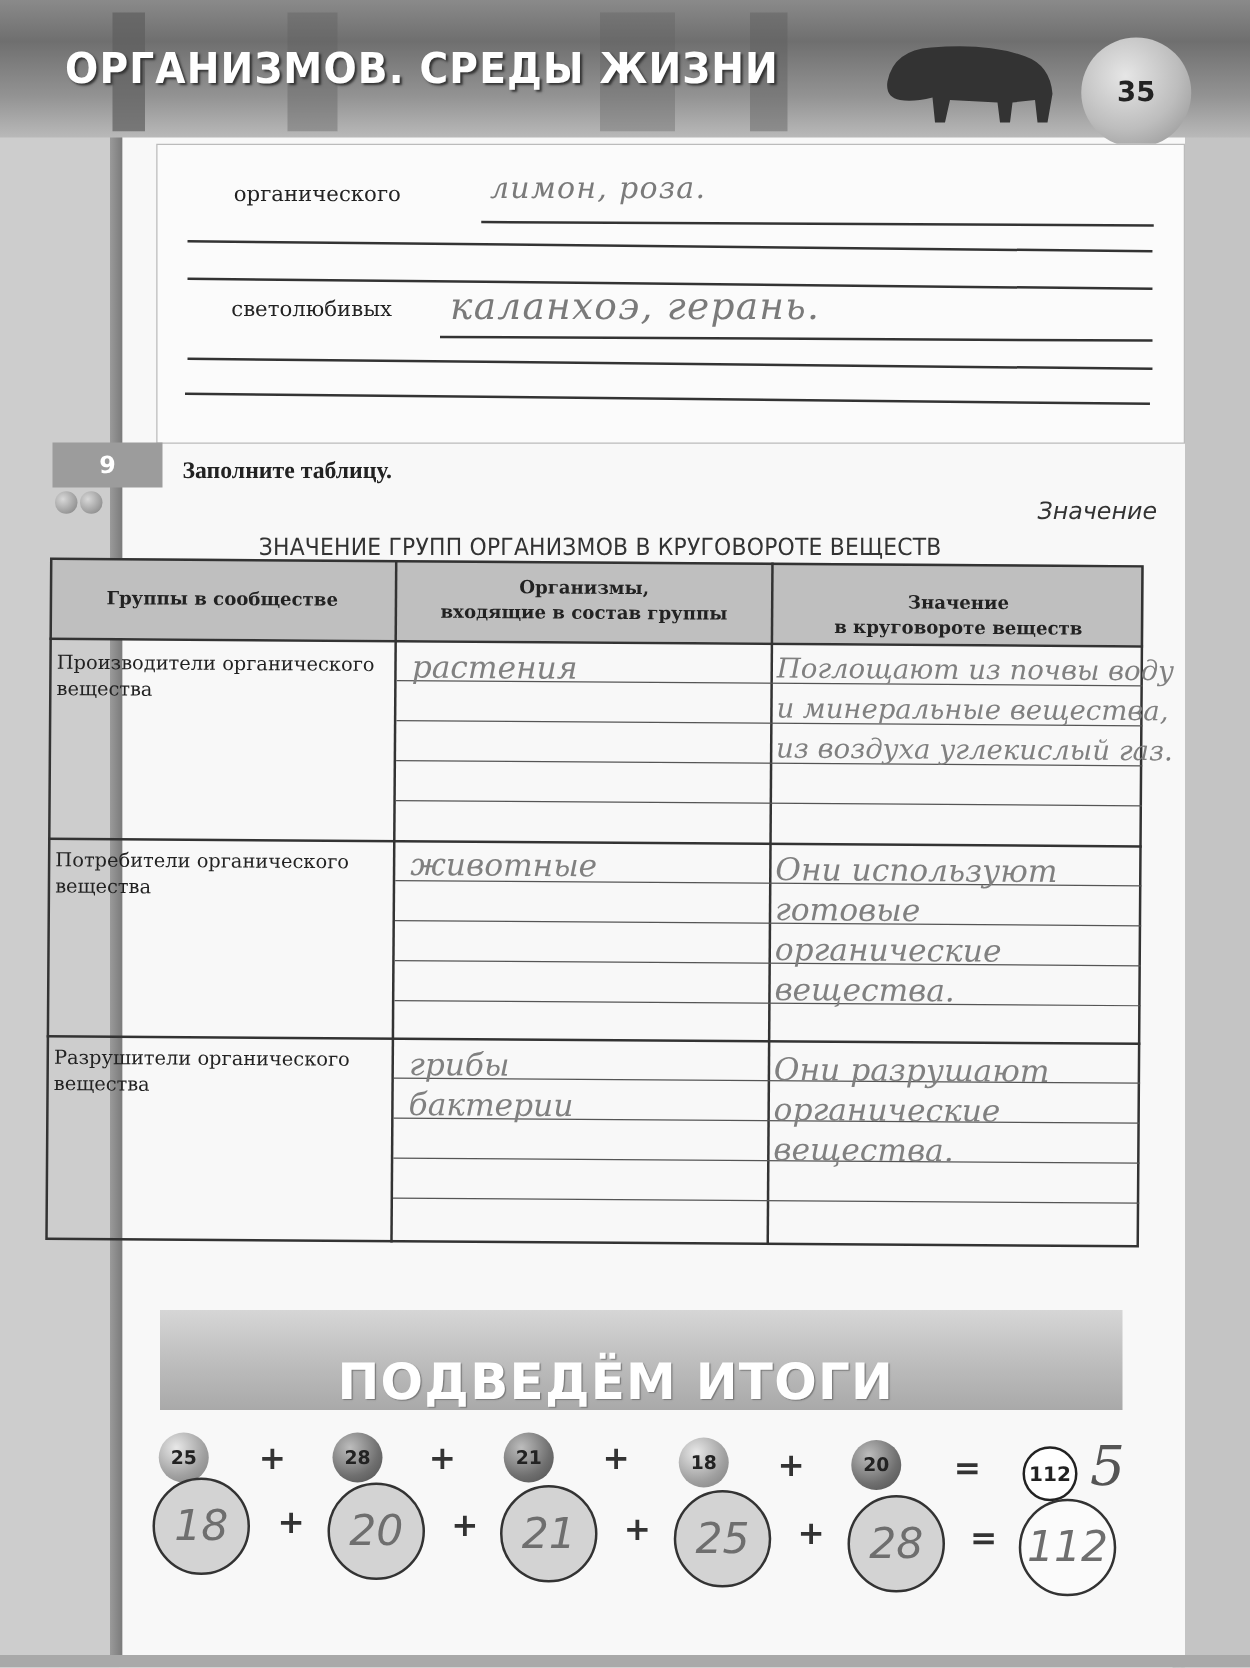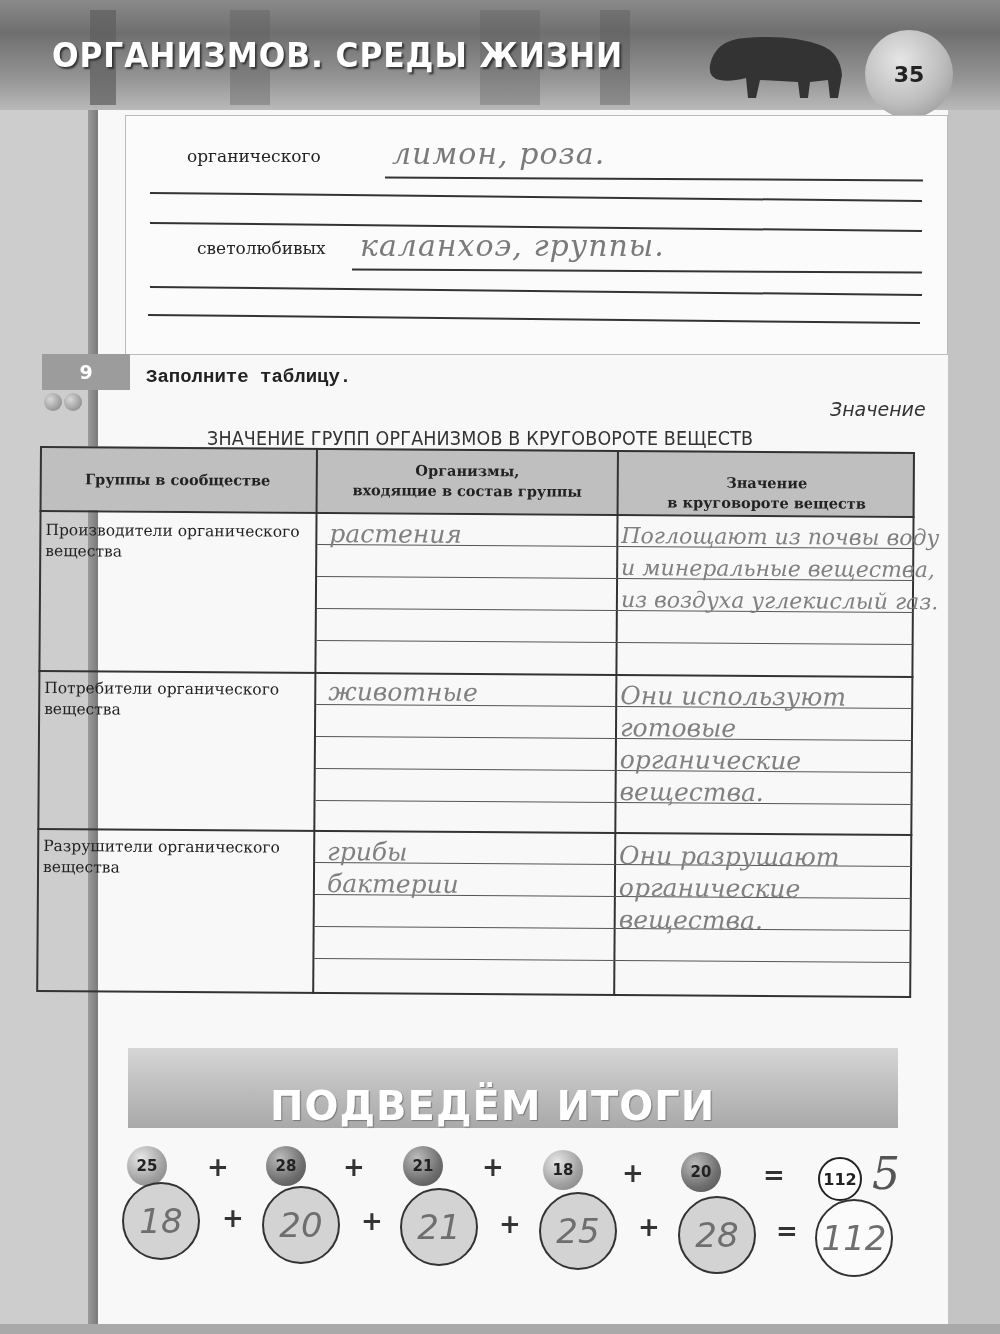--- a/index.html
+++ b/index.html
@@ -29,21 +29,21 @@
   .card { position: absolute; left: 125px; top: 115px; width: 823px; height: 240px; background: #fbfbfb; border: 1px solid #bbb; }
 
   .line { position: absolute; height: 1.5px; background: #333; }
   .label-serif { position: absolute; font-family: "DejaVu Serif", serif; font-size: 17px; color: #222; }
   .hand { position: absolute; font-family: "DejaVu Serif", serif; font-style: italic; color: #7a7a7a; letter-spacing: 1px; }
 
   
   .task-tab { position: absolute; left: 42px; top: 354px; width: 88px; height: 36px; background: #9c9c9c;
     display: flex; align-items: center; justify-content: center; color: #fff; font-weight: bold; font-size: 19px; font-family: "DejaVu Sans", sans-serif; }
   .dot { position: absolute; top: 393px; width: 18px; height: 18px; border-radius: 50%; background: radial-gradient(circle at 35% 35%,#d8d8d8,#7c7c7c); }
-  .task-text { position: absolute; left: 146px; top: 366px; font-family: Liberation Mono, monospace; font-weight: bold; font-size: 19px; }
+  .task-text { position: absolute; left: 146px; top: 366px; font-family: Liberation Serif, serif; font-weight: bold; font-size: 19px; }
   .table-word { position: absolute; left: 830px; top: 398px; font-family: "DejaVu Sans", sans-serif; font-style: italic; font-size: 19px; color: #333; }
   .table-title { position: absolute; left: 207px; top: 427px; font-family: "DejaVu Sans", sans-serif; font-size: 19px; color: #333; letter-spacing: 0.2px; transform: scaleX(0.92); transform-origin: left; }
 
   
   .tbl { position: absolute; left: 40px; top: 446px; width: 875px; height: 550px; transform: rotate(0.4deg); transform-origin: left top; }
   .tbl-border { position: absolute; border: 2px solid #333; }
   .tbl-head { position: absolute; left: 0; top: 0; height: 64px; background: #bfbfbf; }
   .th { position: absolute; font-family: "DejaVu Serif", serif; font-weight: bold; font-size: 14.5px; color: #222; text-align: center; line-height: 20px; }
   .vline { position: absolute; width: 2px; background: #333; }
   .hline { position: absolute; height: 2px; background: #333; }
@@ -87,26 +87,26 @@
     <path d="M10 35 Q15 10 45 8 Q90 4 120 15 Q140 22 142 45 L138 68 L130 68 L128 50 L110 52 L108 68 L100 68 L98 52 L60 50 L56 68 L48 68 L46 48 Q30 52 20 50 Q8 48 10 35 Z" fill="#333"></path>
   </svg>
   <div class="banner-title">ОРГАНИЗМОВ. СРЕДЫ ЖИЗНИ</div>
 </div>
 <div class="page-badge">
   <span>35</span>
 </div>
 
 <div class="card"></div>
 <div class="label-serif" style="left:187px;top:146px">органического</div>
-<div class="hand" style="left:392px;top:136px;font-size:30px">лимон, роза.</div>
+<div class="hand" style="left:392px;top:136px;font-size:24px">лимон, роза.</div>
 <div class="line" style="left:385px;top:178px;width:538px;transform:rotate(0.3deg)"></div>
 <div class="line" style="left:150px;top:196px;width:772px;transform:rotate(0.6deg)"></div>
 <div class="line" style="left:150px;top:226px;width:772px;transform:rotate(0.6deg)"></div>
-<div class="label-serif" style="left:197px;top:238px">светолюбивых</div>
-<div class="hand" style="left:360px;top:228px;font-size:30px">каланхоэ, группы.</div>
+<div class="label-serif" style="left:185px;top:238px">светолюбивых</div>
+<div class="hand" style="left:360px;top:228px;font-size:30px">каланхоэ, герань.</div>
 <div class="line" style="left:352px;top:270px;width:570px;transform:rotate(0.3deg)"></div>
 <div class="line" style="left:150px;top:290px;width:772px;transform:rotate(0.6deg)"></div>
 <div class="line" style="left:148px;top:318px;width:772px;transform:rotate(0.6deg)"></div>
 
 <div class="task-tab">
   <span>9</span>
 </div>
 <div class="dot" style="left:44px"></div>
 <div class="dot" style="left:64px"></div>
 <div class="task-text">Заполните таблицу.</div>

